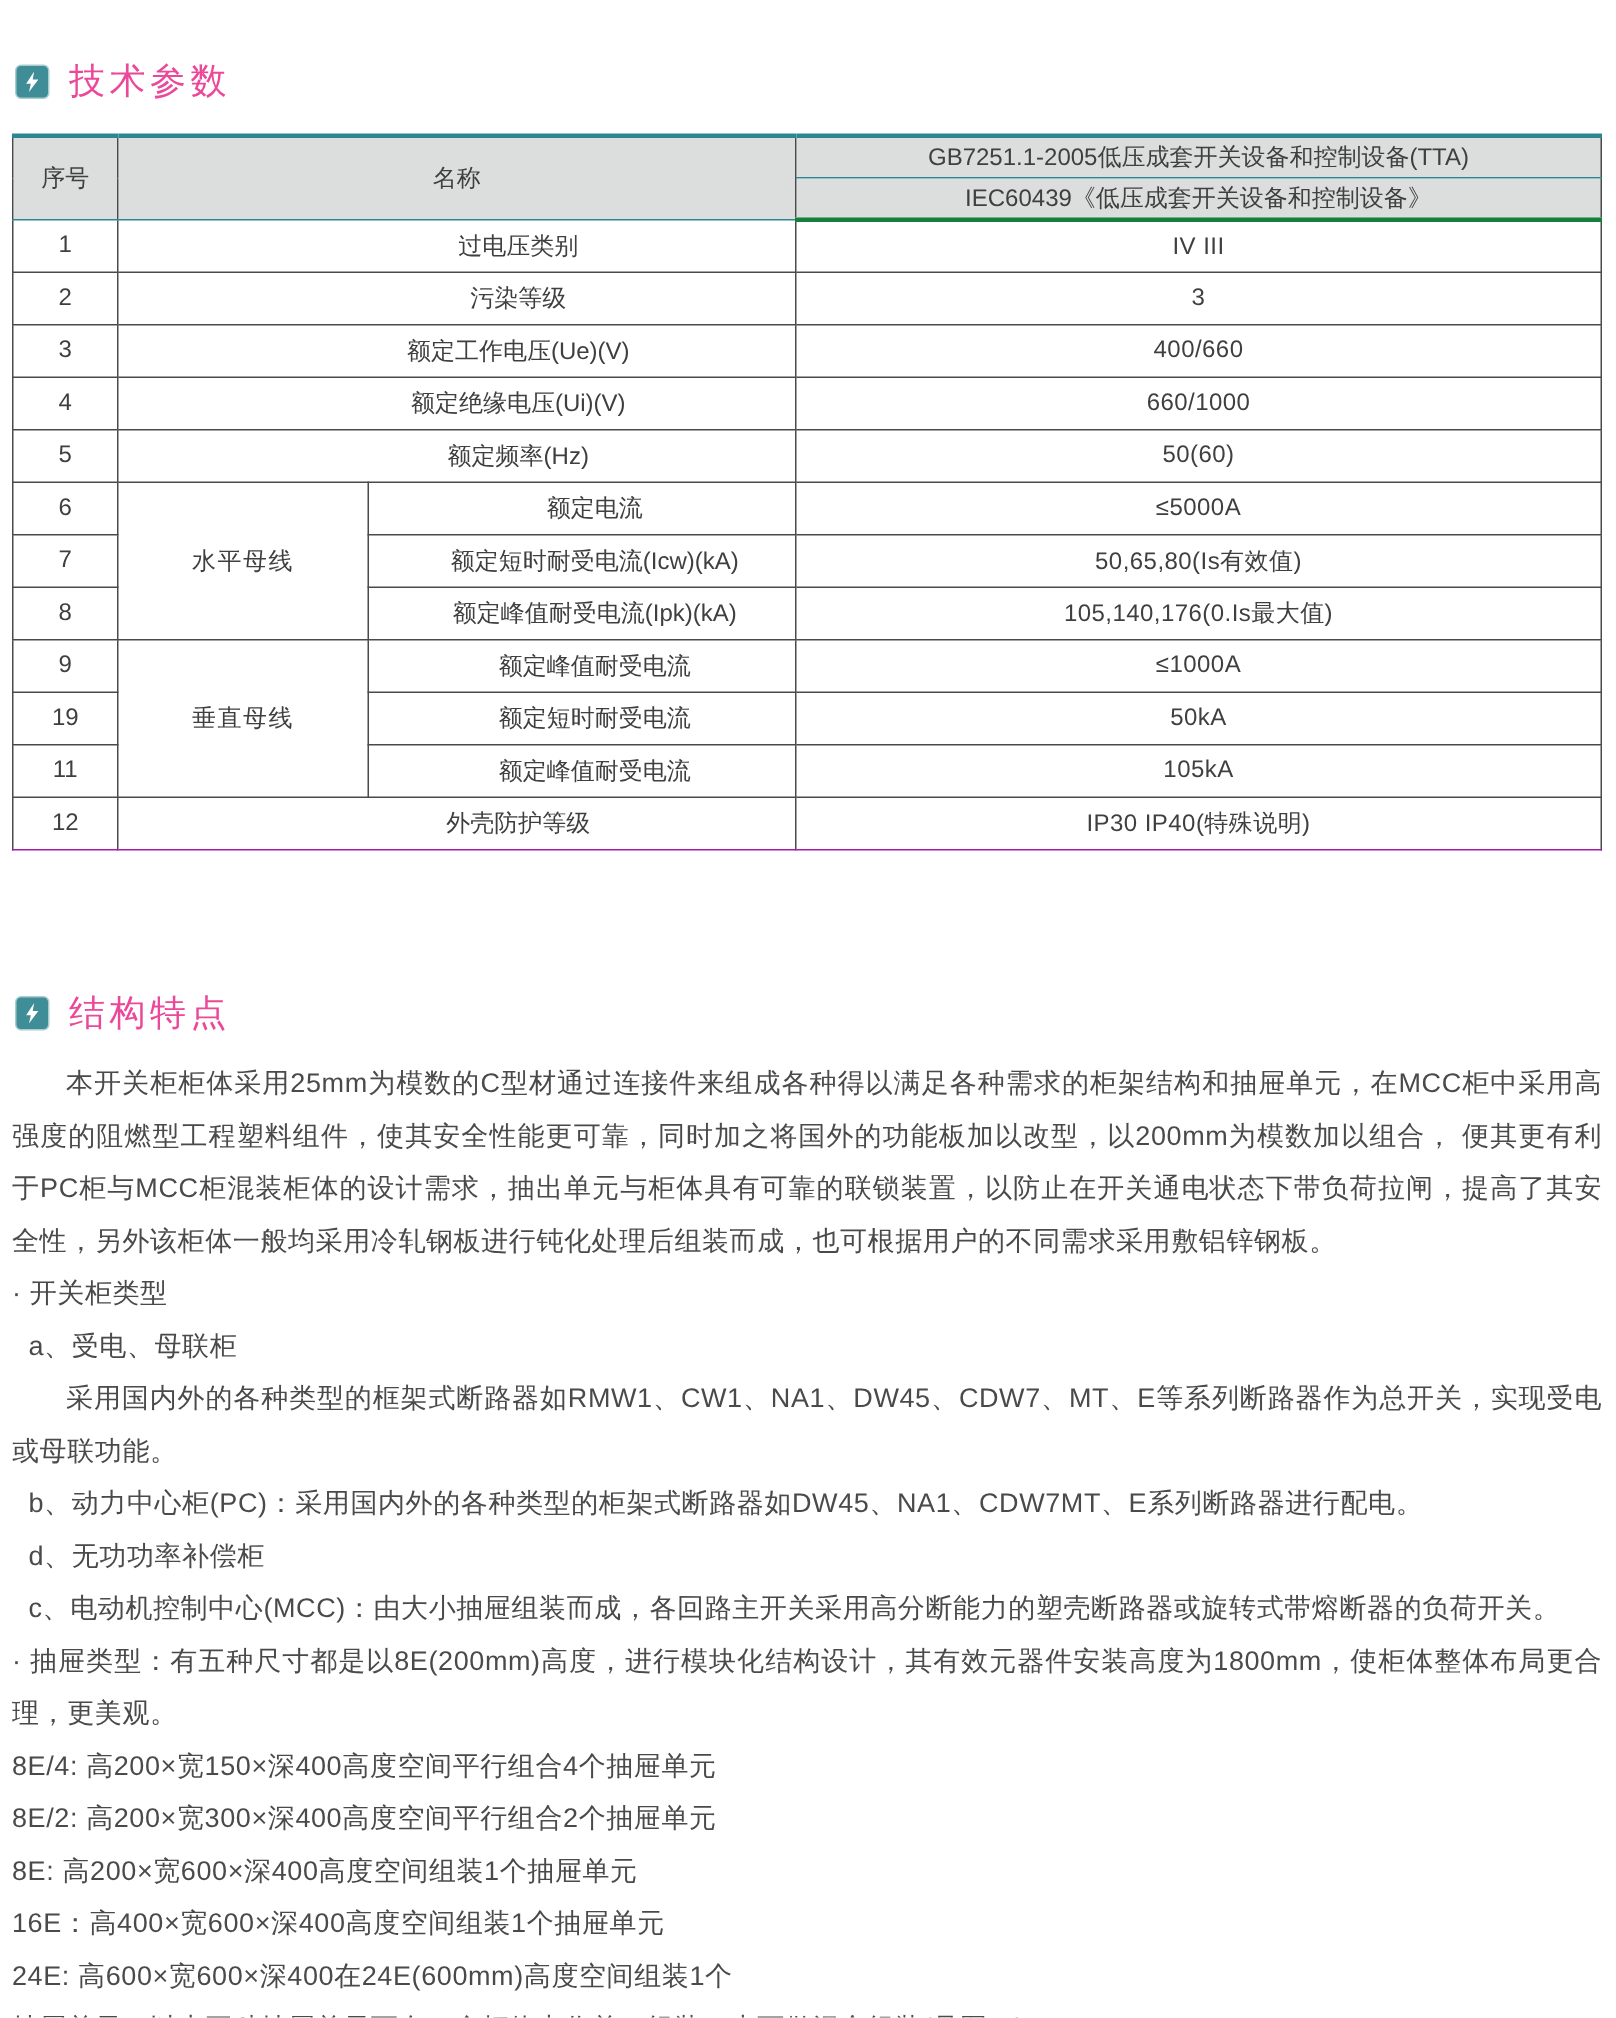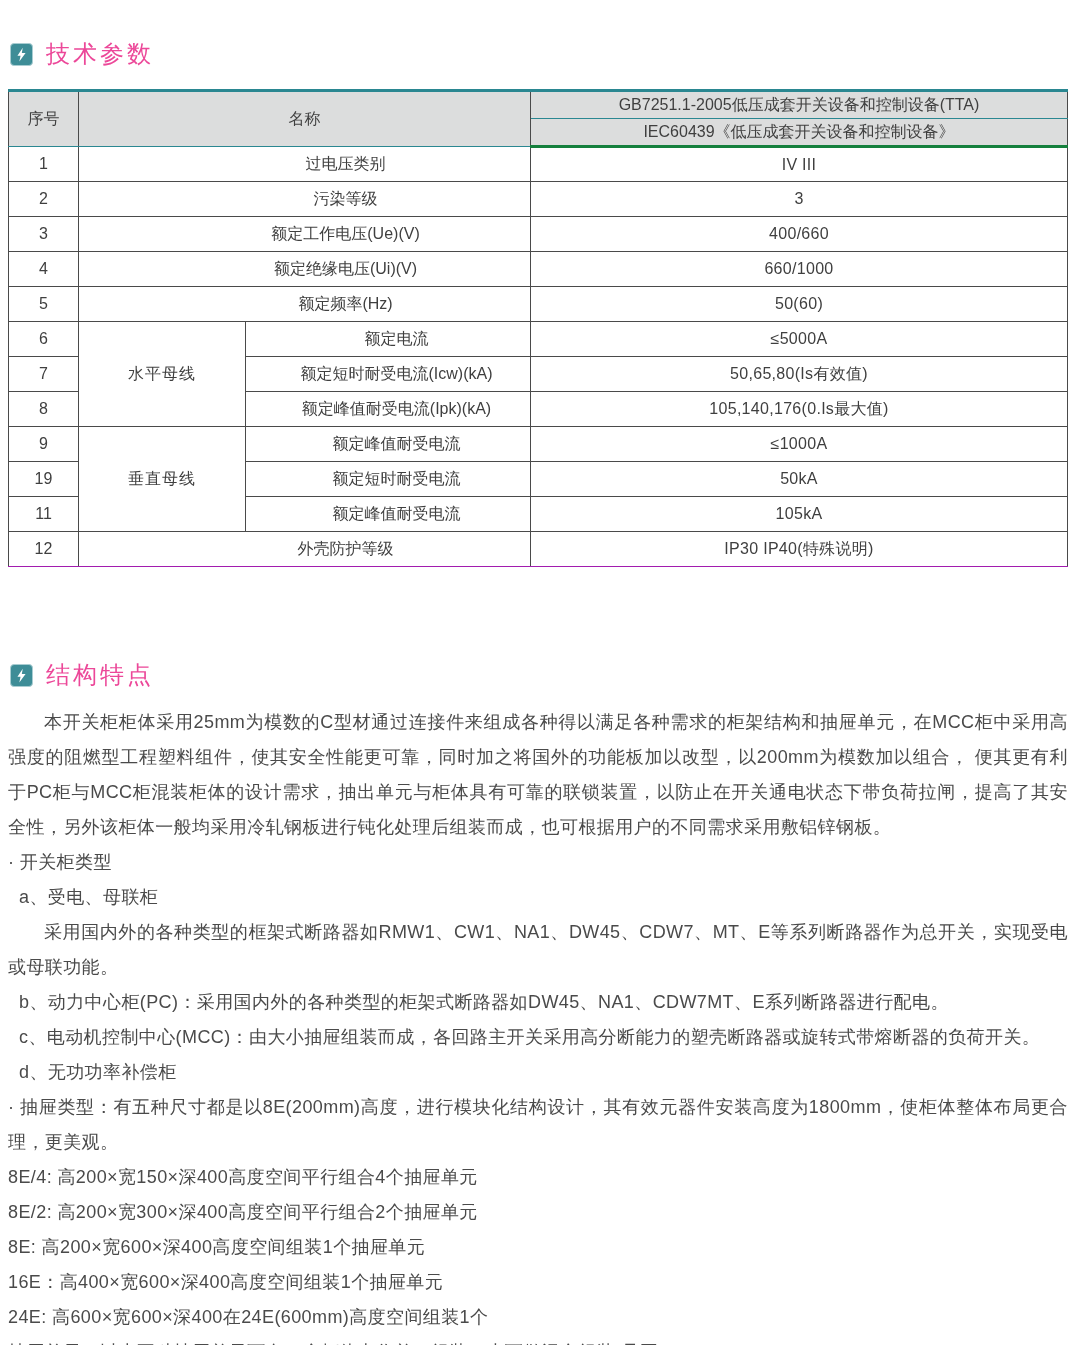--- a/index.html
+++ b/index.html
@@ -167,22 +167,22 @@
     </span>
     <span class="section-title-text">结构特点</span>
   </div>
 
   <div class="body-text">
     <p class="p-indent">本开关柜柜体采用25mm为模数的C型材通过连接件来组成各种得以满足各种需求的柜架结构和抽屉单元，在MCC柜中采用高强度的阻燃型工程塑料组件，使其安全性能更可靠，同时加之将国外的功能板加以改型，以200mm为模数加以组合， 便其更有利于PC柜与MCC柜混装柜体的设计需求，抽出单元与柜体具有可靠的联锁装置，以防止在开关通电状态下带负荷拉闸，提高了其安全性，另外该柜体一般均采用冷轧钢板进行钝化处理后组装而成，也可根据用户的不同需求采用敷铝锌钢板。</p>
     <p>· 开关柜类型</p>
     <p class="p-letter">a、受电、母联柜</p>
     <p class="p-indent">采用国内外的各种类型的框架式断路器如RMW1、CW1、NA1、DW45、CDW7、MT、E等系列断路器作为总开关，实现受电或母联功能。</p>
     <p class="p-letter">b、动力中心柜(PC)：采用国内外的各种类型的柜架式断路器如DW45、NA1、CDW7MT、E系列断路器进行配电。</p>
+    <p class="p-letter">d、无功功率补偿柜</p>
     <p class="p-letter">c、电动机控制中心(MCC)：由大小抽屉组装而成，各回路主开关采用高分断能力的塑壳断路器或旋转式带熔断器的负荷开关。</p>
-    <p class="p-letter">d、无功功率补偿柜</p>
     <p>· 抽屉类型：有五种尺寸都是以8E(200mm)高度，进行模块化结构设计，其有效元器件安装高度为1800mm，使柜体整体布局更合理，更美观。</p>
     <p>8E/4: 高200×宽150×深400高度空间平行组合4个抽屉单元</p>
     <p>8E/2: 高200×宽300×深400高度空间平行组合2个抽屉单元</p>
     <p>8E: 高200×宽600×深400高度空间组装1个抽屉单元</p>
     <p>16E：高400×宽600×深400高度空间组装1个抽屉单元</p>
     <p>24E: 高600×宽600×深400在24E(600mm)高度空间组装1个</p>
     <p>抽屉单元：以上五种抽屉单元可在一个柜体中作单一组装，也可做混合组装(见图一)</p>
   </div>
 
 </div>

